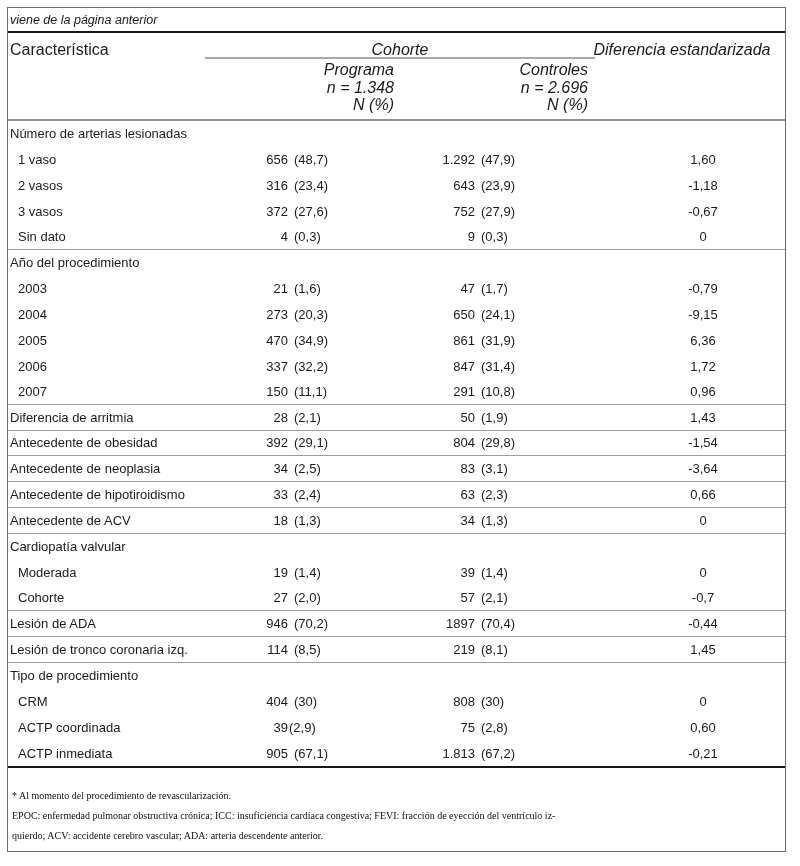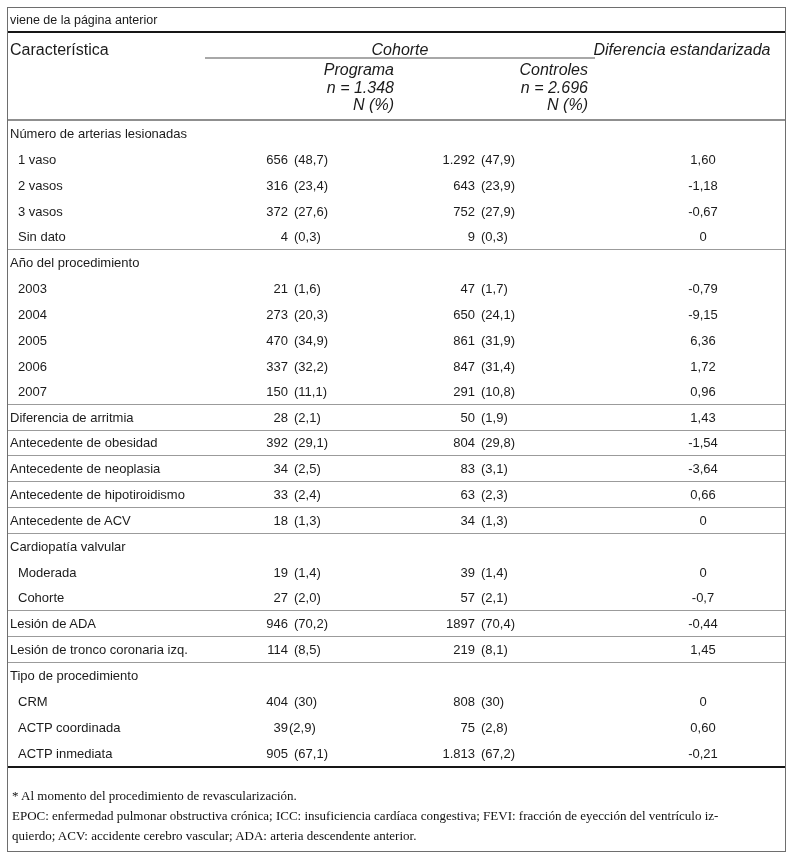--- a/index.html
+++ b/index.html
@@ -1,19 +1,19 @@
 <!DOCTYPE html>
 <html><head>
 <meta charset="utf-8">
 <style>
   html,body{margin:0;padding:0;background:#ffffff;}
   body{width:800px;height:866px;position:relative;font-family:"Liberation Sans",sans-serif;color:#1b1b1b;}
   .page{position:absolute;left:7px;top:7px;width:777px;height:843px;border:1px solid #6e6e6e;background:#fff;overflow:hidden;}
 
-  .cont-note{margin:4px 0 0 2px;font-size:12.5px;line-height:16px;}
+  .cont-note{margin:4px 0 0 2px;font-style:italic;font-size:12.5px;line-height:16px;}
   .top-rule{margin-top:3px;border-top:2.5px solid #161616;height:0;}
 
   .thead{position:relative;height:86px;border-bottom:2px solid #8f8f8f;font-size:16px;}
   .h-charac{position:absolute;left:2px;top:8px;}
   .h-cohort{position:absolute;left:197px;width:390px;top:8px;text-align:center;font-style:italic;}
   .cohort-underline{position:absolute;left:197px;width:390px;top:24px;border-top:2px solid #a8a8a8;height:0;}
   .h-diff{position:absolute;left:570px;width:205px;top:8px;text-align:center;font-style:italic;padding-left:3px;box-sizing:border-box;}
   .h-stack{position:absolute;top:28px;width:186px;text-align:right;font-style:italic;line-height:17.5px;}
   .h-stack.prog{left:198px;padding-left:2px;}
   .h-stack.ctrl{left:384px;padding-left:10px;}
@@ -24,21 +24,21 @@
   .c-label{width:196px;padding-left:2px;box-sizing:border-box;white-space:nowrap;}
   .trow.indent .c-label{padding-left:10px;}
   .c-val{width:186px;display:flex;}
   .c-val .num{text-align:right;white-space:pre;}
   .c-prog .num{width:84px;}
   .c-ctrl .num{width:85px;}
   .c-val .pct{margin-left:6px;text-align:left;}
   .c-val .pct.tight{margin-left:1px;}
   .c-diff{flex:1;text-align:center;padding-left:45px;box-sizing:border-box;}
 
-  .footnote{margin:18px 0 15px 4px;font-family:"Liberation Serif",serif;font-size:13px;line-height:20px;color:#101010;}
+  .footnote{margin:18px 0 15px 4px;font-family:"Liberation Serif",serif;font-size:10px;line-height:20px;color:#101010;}
   .footnote div{white-space:nowrap;}
 </style>
 </head>
 <body>
 
 <div class="page">
 
   <div class="cont-note">viene de la página anterior</div>
   <div class="top-rule"></div>
 

